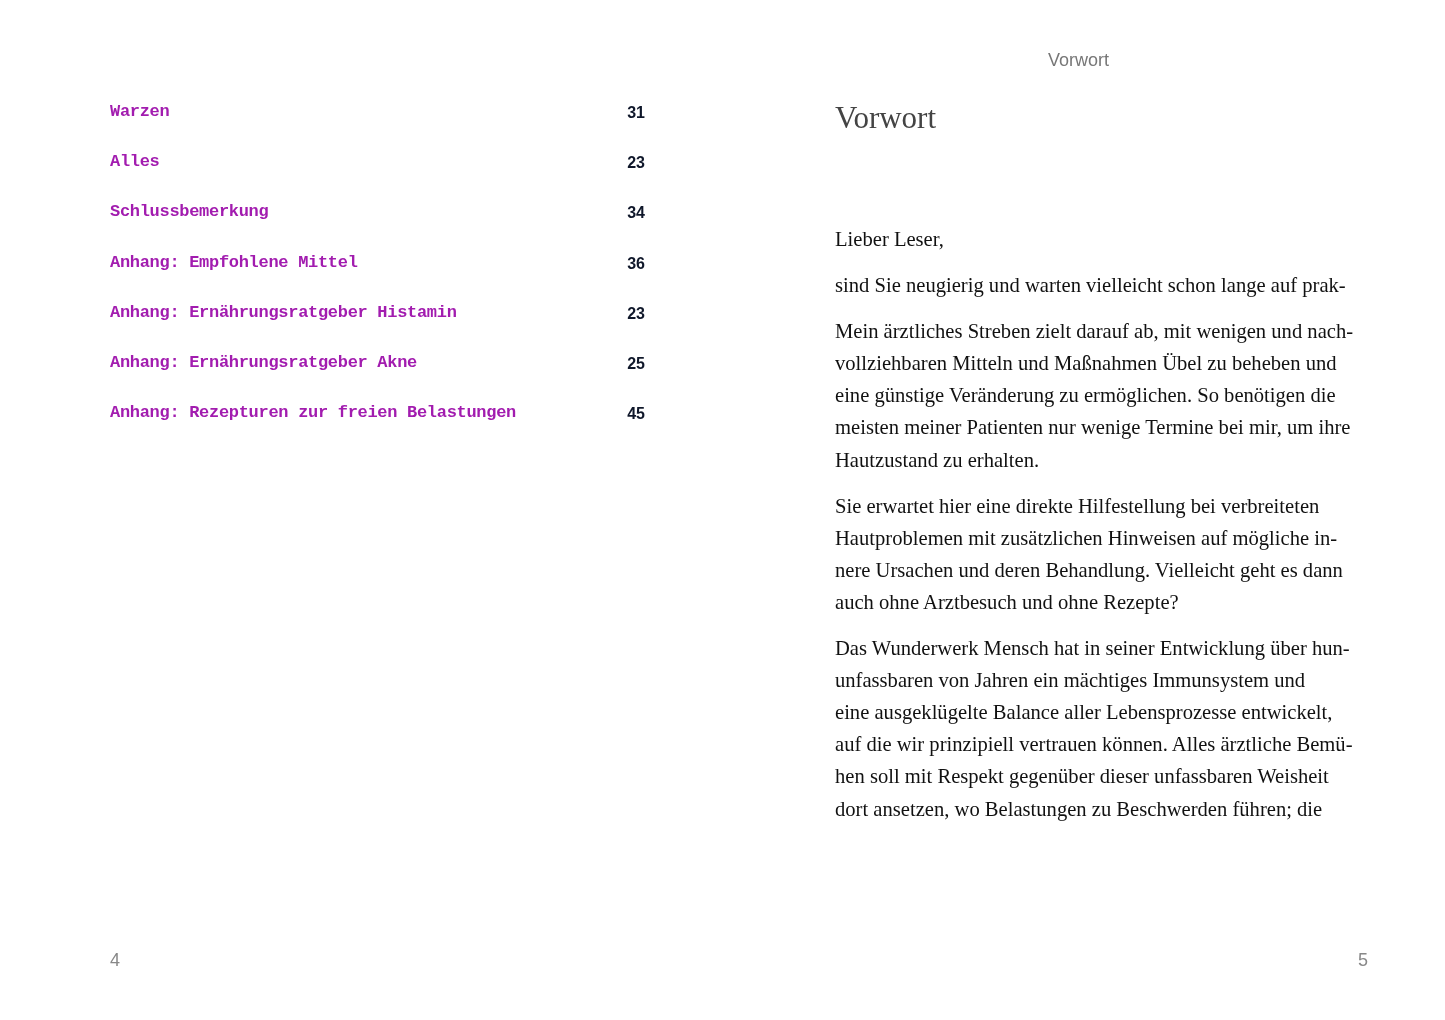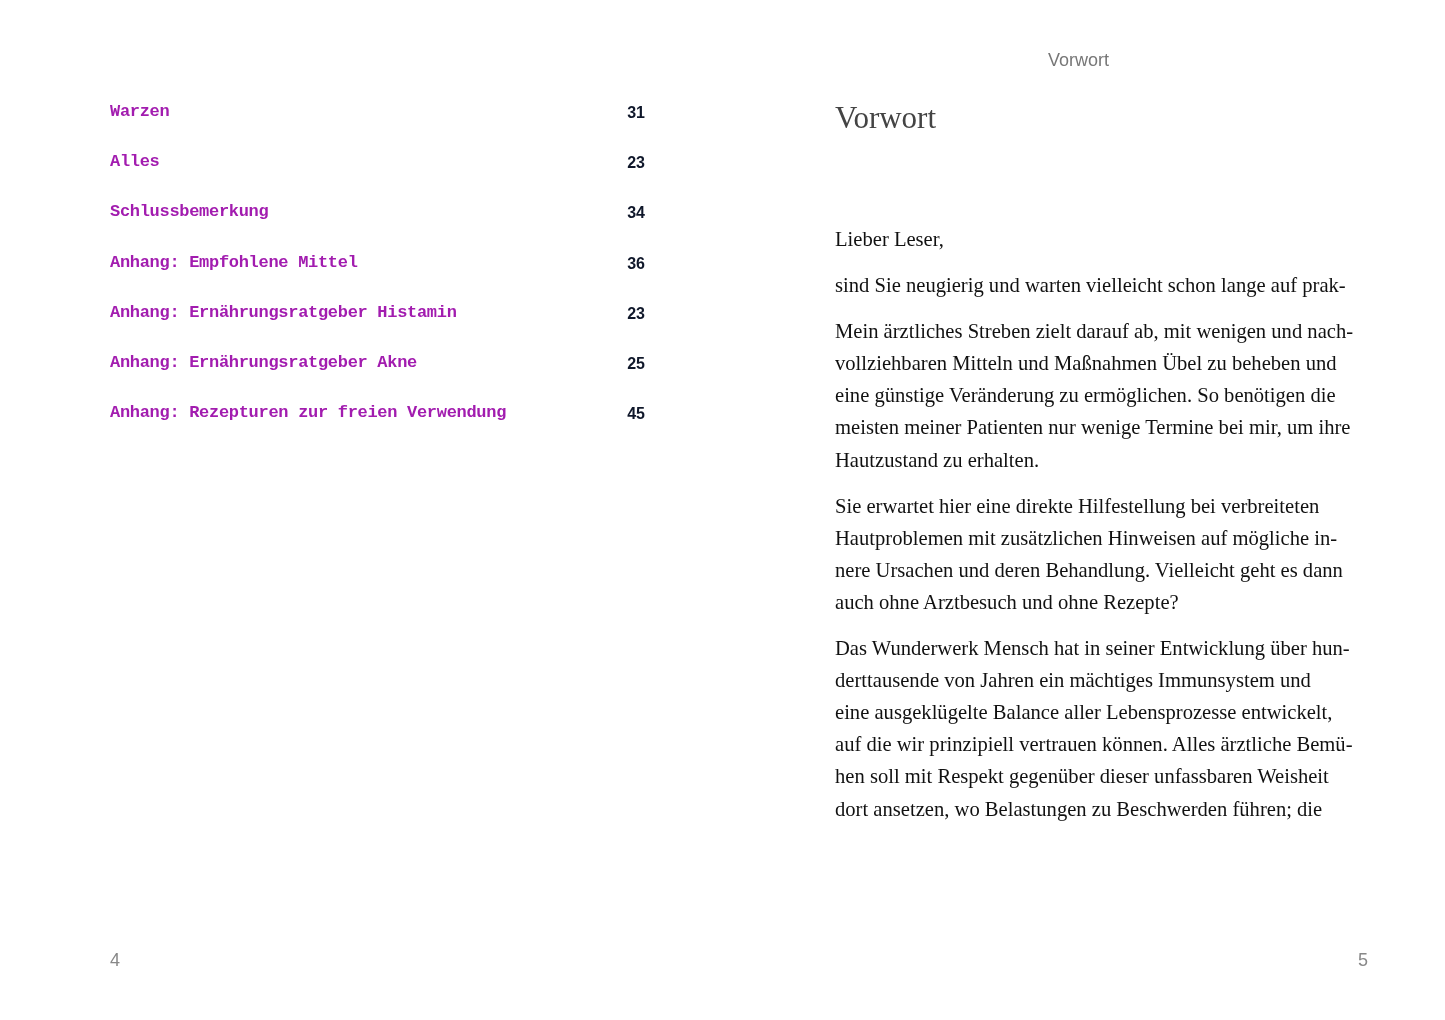--- a/index.html
+++ b/index.html
@@ -46,21 +46,21 @@
     </div>
     <div class="toc-row">
       <span class="toc-title">Anhang: Ernährungsratgeber Histamin</span>
       <span class="toc-page">23</span>
     </div>
     <div class="toc-row">
       <span class="toc-title">Anhang: Ernährungsratgeber Akne</span>
       <span class="toc-page">25</span>
     </div>
     <div class="toc-row">
-      <span class="toc-title">Anhang: Rezepturen zur freien Verwendung</span>
+      <span class="toc-title">Anhang: Rezepturen zur freien Belastungen</span>
       <span class="toc-page">45</span>
     </div>
   </div>
   <div class="folio folio-left">4</div>
 </div>
 
 <div class="page page-right">
   <div class="running-head">Vorwort</div>
   <div class="chapter-title">Vorwort</div>
   <div class="body-text">
@@ -78,21 +78,21 @@
       <span class="line">Hautzustand zu erhalten.</span>
     </p>
     <p class="para">
       <span class="line">Sie erwartet hier eine direkte Hilfestellung bei verbreiteten</span>
       <span class="line">Hautproblemen mit zusätzlichen Hinweisen auf mögliche in-</span>
       <span class="line">nere Ursachen und deren Behandlung. Vielleicht geht es dann</span>
       <span class="line">auch ohne Arztbesuch und ohne Rezepte?</span>
     </p>
     <p class="para">
       <span class="line">Das Wunderwerk Mensch hat in seiner Entwicklung über hun-</span>
-      <span class="line">derttausende von Jahren ein mächtiges Immunsystem und</span>
+      <span class="line">unfassbaren von Jahren ein mächtiges Immunsystem und</span>
       <span class="line">eine ausgeklügelte Balance aller Lebensprozesse entwickelt,</span>
       <span class="line">auf die wir prinzipiell vertrauen können. Alles ärztliche Bemü-</span>
       <span class="line">hen soll mit Respekt gegenüber dieser unfassbaren Weisheit</span>
       <span class="line">dort ansetzen, wo Belastungen zu Beschwerden führen; die</span>
     </p>
   </div>
   <div class="folio folio-right">5</div>
 </div>
 
 </body></html>

